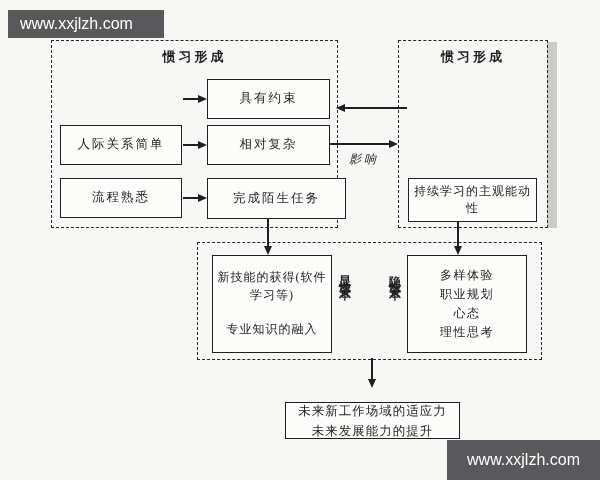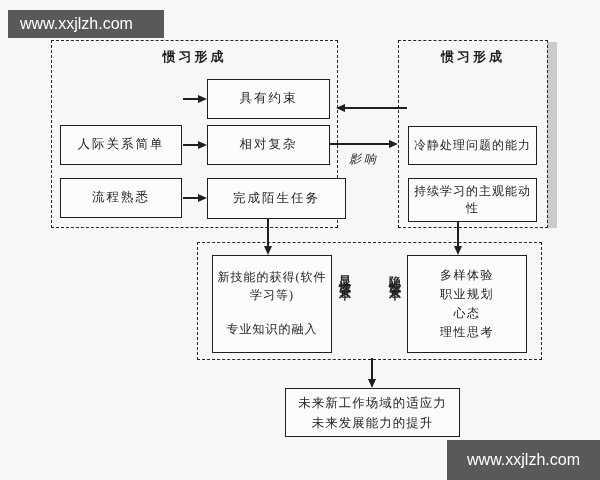--- a/index.html
+++ b/index.html
@@ -102,21 +102,20 @@
   </div>
   <div>
     <div class="hline" style="left:183px;top:197px;width:17px;"></div>
     <div class="ah-r" style="left:198px;top:193.5px;"></div>
   </div>
 
   <div class="group" style="left:398px;top:40px;width:148px;height:186px;">
     <div class="group-title">惯习形成</div>
   </div>
 
-  <div class="node tight" style="left:408px;top:126px;width:129px;height:39px;">冷静处理问题的能力</div>
   <div class="node tight" style="left:408px;top:178px;width:129px;height:44px;">持续学习的主观能动性</div>
 
   <div>
     <div class="hline" style="left:344px;top:107px;width:63px;"></div>
     <div class="ah-l" style="left:336px;top:103.5px;"></div>
   </div>
 
   <div>
     <div class="hline" style="left:330px;top:143px;width:60px;"></div>
     <div class="ah-r" style="left:389px;top:139.5px;"></div>
@@ -145,16 +144,16 @@
   </div>
   <div>
     <div class="vline" style="left:457px;top:222px;height:25px;"></div>
     <div class="ah-d" style="left:453.5px;top:246px;"></div>
   </div>
   <div>
     <div class="vline" style="left:371px;top:358px;height:22px;"></div>
     <div class="ah-d" style="left:367.5px;top:379px;"></div>
   </div>
 
-  <div class="node multiline" style="left:285px;top:388px;width:175px;height:49px;font-size:12.5px;letter-spacing:1px;line-height:1.6;">未来新工作场域的适应力
+  <div class="node multiline" style="left:285px;top:402px;width:175px;height:37px;font-size:12.5px;letter-spacing:1px;line-height:1.6;">未来新工作场域的适应力
 未来发展能力的提升</div>
 
 </div>
 
 </body></html>

